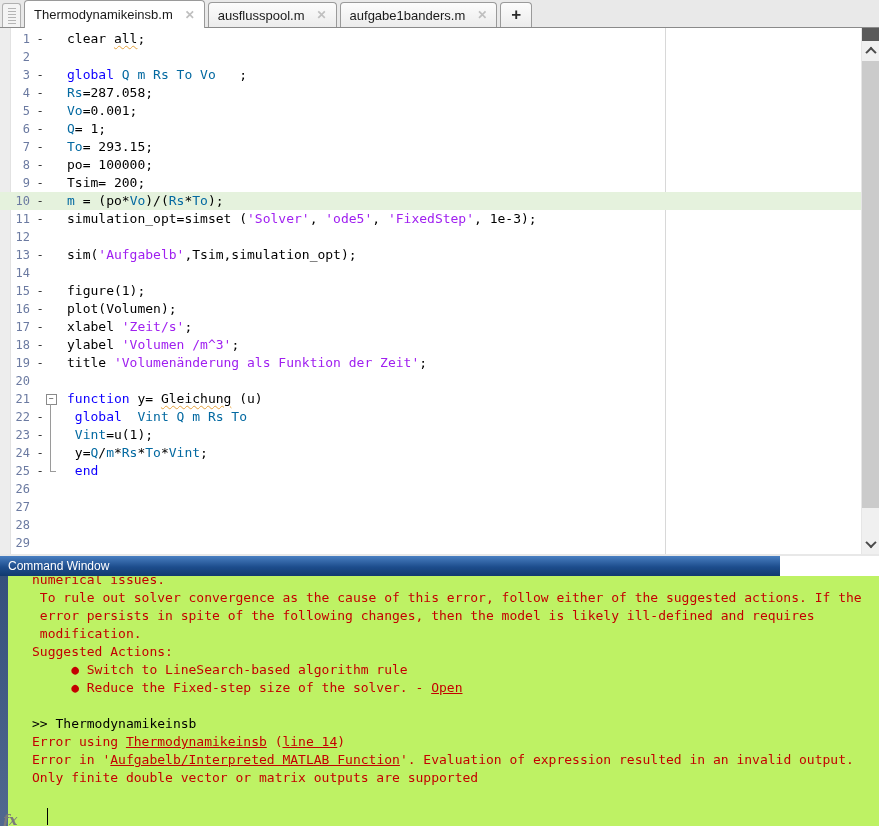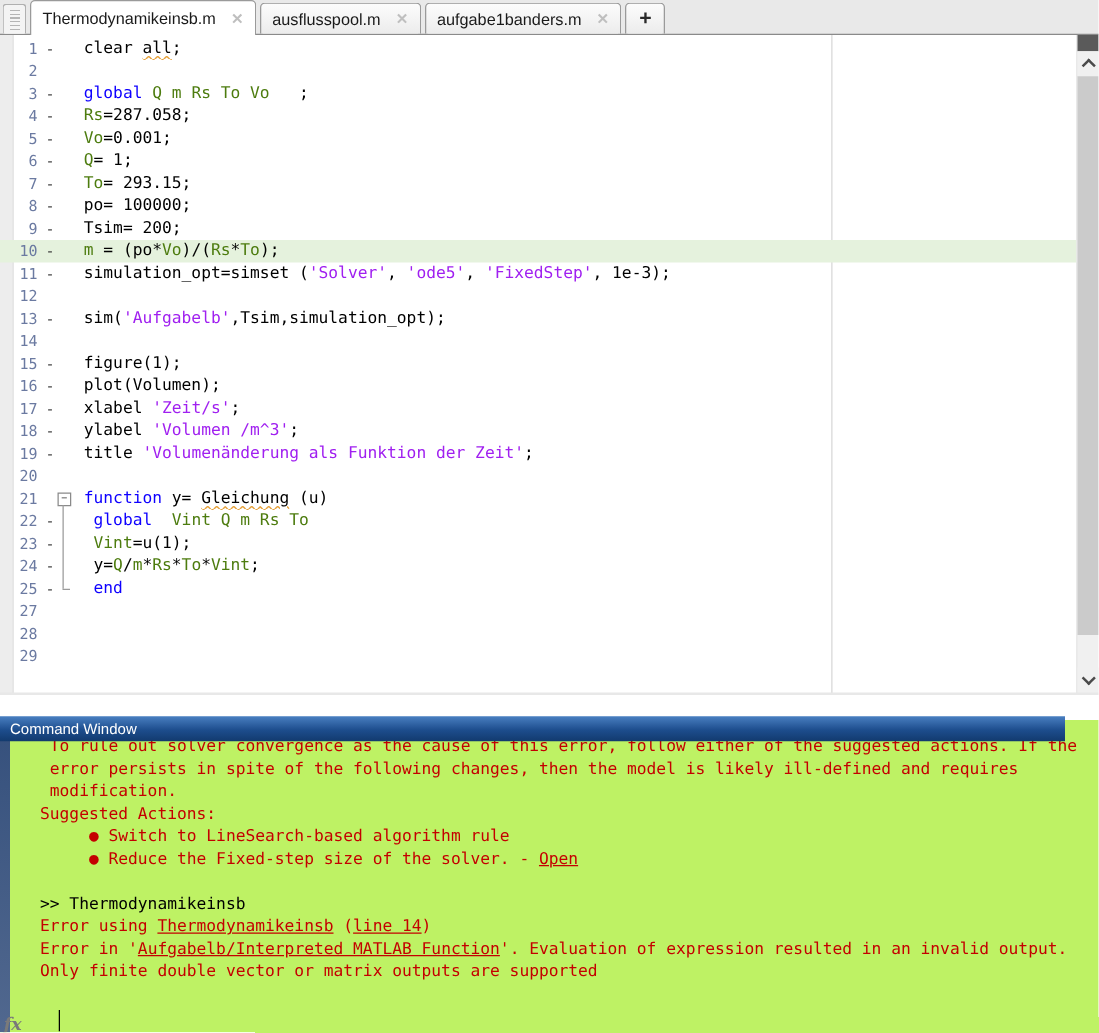--- a/index.html
+++ b/index.html
@@ -26,44 +26,44 @@
   .gutter-bg{position:absolute;left:0;top:0;width:10px;height:100%;background:#ededed;border-right:1px solid #e2e2e2;}
   .margin-line{position:absolute;left:665px;top:0;width:1px;height:100%;background:#d8d8d8;z-index:0;}
   .rows{position:absolute;left:0;top:2px;width:861px;}
   .crow{position:relative;height:18px;display:flex;align-items:center;z-index:1;}
   .crow.hl{background:#e5f2dd;}
   .ln{width:30px;text-align:right;padding-right:2px;font:12px "DejaVu Sans Mono",monospace;color:#6b7aa1;flex:none;}
   .dash{width:16px;text-align:center;font:12px "DejaVu Sans Mono",monospace;color:#3a3a3a;flex:none;}
   .codetext{margin:0;flex:1;padding-left:19px;font:13px "DejaVu Sans Mono",monospace;line-height:18px;}
   .tk-p{color:#000;}
   .tk-kw{color:#0e00ff;}
-  .tk-gv{color:#4d7c0f;}
+  .tk-gv{color:#0369a1;}
   .tk-str{color:#a020f0;}
   .tk-warn{color:#000;text-decoration:underline wavy #e6a23c;text-decoration-thickness:1px;text-underline-offset:2px;}
   .fold-box{position:absolute;width:9px;height:9px;border:1px solid #8a8a8a;background:#fff;z-index:2;
             font:8px/7px "DejaVu Sans Mono",monospace;text-align:center;color:#444;}
   .fold-line{position:absolute;width:1px;background:#9a9a9a;z-index:2;}
   .fold-corner{position:absolute;width:6px;height:1px;background:#9a9a9a;z-index:2;}
 
   
   .sb{position:absolute;right:0;top:0;width:18px;height:100%;background:#f0f0f0;border-left:1px solid #e6e6e6;box-sizing:border-box;}
   .sb-indicator{position:absolute;top:0;left:0;width:100%;height:13px;background:#5a5a5a;}
   .sb-btn{position:absolute;left:0;width:100%;height:20px;background:#f0f0f0;display:flex;align-items:center;justify-content:center;}
   .sb-up{top:13px;}
   .sb-down{bottom:2px;}
   .chev{width:6px;height:6px;border-left:2px solid #4a4a4a;border-top:2px solid #4a4a4a;}
   .chev.up{transform:rotate(45deg) translate(1px,1px);}
   .chev.down{transform:rotate(225deg) translate(1px,1px);}
   .sb-thumb{position:absolute;top:33px;left:0;width:100%;height:447px;background:#cbcbcb;}
 
   
   .cw-sep{position:absolute;top:554px;left:0;width:879px;height:2px;background:#e8e8e8;}
-  .cw-head{position:absolute;top:556px;left:0;width:852px;height:20px;z-index:3;box-sizing:border-box;
+  .cw-head{position:absolute;top:556px;left:0;width:780px;height:20px;z-index:3;box-sizing:border-box;
            background:linear-gradient(180deg,#497fc1 0%,#1d4d8d 55%,#123a6e 100%);
-           color:#fff;font-size:12px;padding:3px 0 0 8px;margin-top:17px;}
+           color:#fff;font-size:12px;padding:3px 0 0 8px;}
   .cw{position:absolute;top:576px;left:0;width:879px;height:250px;background:#bef264;overflow:hidden;}
   .cw-strip{position:absolute;left:0;top:0;width:8px;height:100%;background:linear-gradient(180deg,#35507c,#51688f);}
   .cw-lines{position:absolute;left:0;top:-5px;width:871px;padding-left:32px;box-sizing:border-box;}
   .cwrow{height:18px;}
   .cwrow pre{margin:0;font:13px "DejaVu Sans Mono",monospace;line-height:18px;white-space:pre;}
   .tk-err{color:#c40000;}
   .tk-lnk{color:#c40000;text-decoration:underline;}
   .tk-blk{color:#000;}
   .fx{position:absolute;left:3px;top:236px;font:italic bold 14px "DejaVu Serif",serif;color:#7a7a7a;}
   .caret{position:absolute;left:47px;top:232px;width:1px;height:17px;background:#000;}
@@ -215,20 +215,25 @@
           <span class="ln">24</span>
           <span class="dash">-</span>
           <pre class="codetext"><span class="tk-p"> y=</span><span class="tk-gv">Q</span><span class="tk-p">/</span><span class="tk-gv">m</span><span class="tk-p">*</span><span class="tk-gv">Rs</span><span class="tk-p">*</span><span class="tk-gv">To</span><span class="tk-p">*</span><span class="tk-gv">Vint</span><span class="tk-p">;</span></pre>
         </div>
         <div class="crow">
           <span class="ln">25</span>
           <span class="dash">-</span>
           <pre class="codetext"><span class="tk-p"> </span><span class="tk-kw">end</span></pre>
         </div>
         <div class="crow">
+          <span class="ln">26</span>
+          <span class="dash"></span>
+          <pre class="codetext"></pre>
+        </div>
+        <div class="crow">
           <span class="ln">27</span>
           <span class="dash"></span>
           <pre class="codetext"></pre>
         </div>
         <div class="crow">
           <span class="ln">28</span>
           <span class="dash"></span>
           <pre class="codetext"></pre>
         </div>
         <div class="crow">

